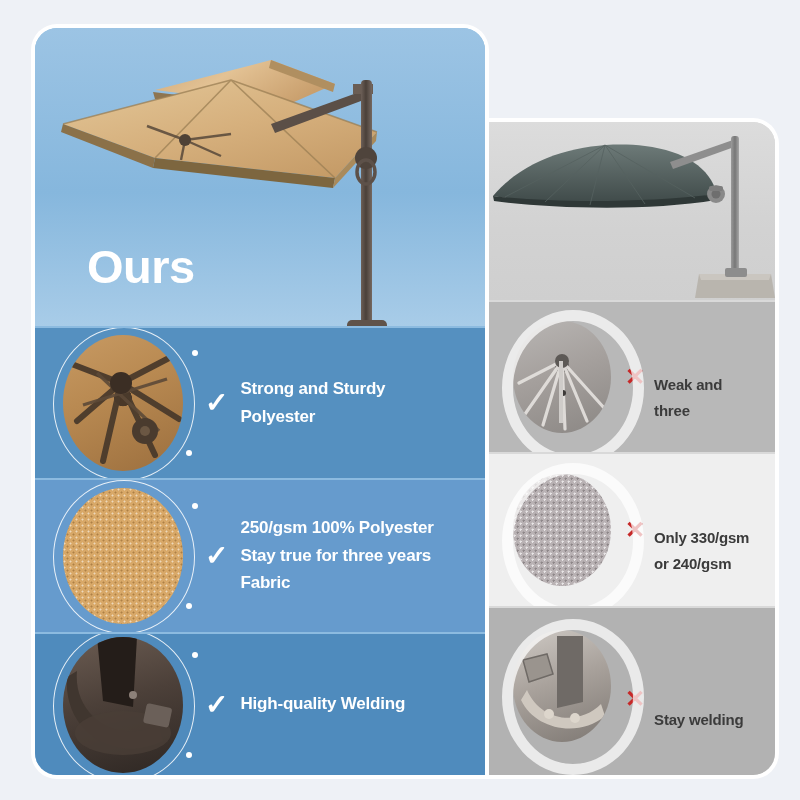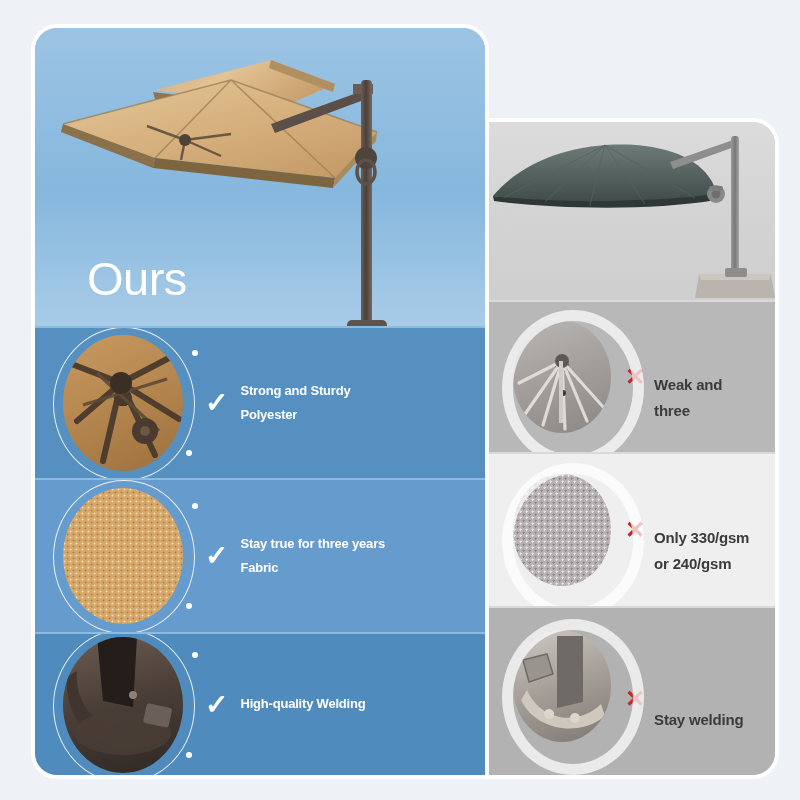--- a/index.html
+++ b/index.html
@@ -49,22 +49,22 @@
 
   
   .r-hero  { top: 0px;   height: 178px; background: linear-gradient(180deg,#dcdcdc 0%,#d2d2d2 60%,#cfcfcf 100%); }
   .r-row2  { top: 180px; height: 150px; background: #b8b8b8; }
   .r-row3  { top: 332px; height: 152px; background: #efefef; }
   .r-row4  { top: 486px; height: 167px; background: #b2b2b2; }
 
   
   .ours-label {
     position: absolute; left: 52px; top: 215px;
-    font-size: 47px; font-weight: 400; color: #ffffff;
-    letter-spacing: -0.5px; line-height: 1; margin-top: 12px;
+    font-size: 47px; font-weight: 700; color: #ffffff;
+    letter-spacing: -0.5px; line-height: 1;
   }
 
   
   .feat {
     position: absolute; inset: 0;
     display: flex; align-items: center;
   }
   .thumb-wrap {
     position: relative;
     flex: 0 0 auto;
@@ -109,21 +109,21 @@
   }
   .mark {
     flex: 0 0 auto;
     font-size: 26px; line-height: 1;
     font-weight: 700;
   }
   .mark.check { color: #ffffff; font-size: 28px; }
   .mark.cross { color: #c62828; font-size: 24px; }
   .lines { display: flex; flex-direction: column; gap: 9px; }
   .line {
-    font-size: 13px; font-weight: 700;
+    font-size: 17px; font-weight: 700;
     color: #ffffff; line-height: 1.1;
     letter-spacing: -0.2px; white-space: nowrap;
   }
   .right-side-text .line { color: #3b3b3b; font-size: 15px; }
   .right-side-text { margin-left: 14px; gap: 9px; }
   .right-side-text .lines { gap: 10px; margin-top: 42px; }
 
   
   .hero-svg { position: absolute; left: 0; top: 0; }
 
@@ -398,20 +398,21 @@
             <div class="art-fabric-ours"></div>
           </div>
           <div class="ring">
             <span class="dot a"></span>
             <span class="dot b"></span>
           </div>
         </div>
         <div class="feat-text">
           <span class="mark check">✓</span>
           <div class="lines">
+            <span class="line">250/gsm 100% Polyester</span>
             <span class="line">Stay true for three years</span>
             <span class="line">Fabric</span>
           </div>
         </div>
       </div>
     </div>
 
     <div class="band l-row4">
       <div class="feat">
         <div class="thumb-wrap">

